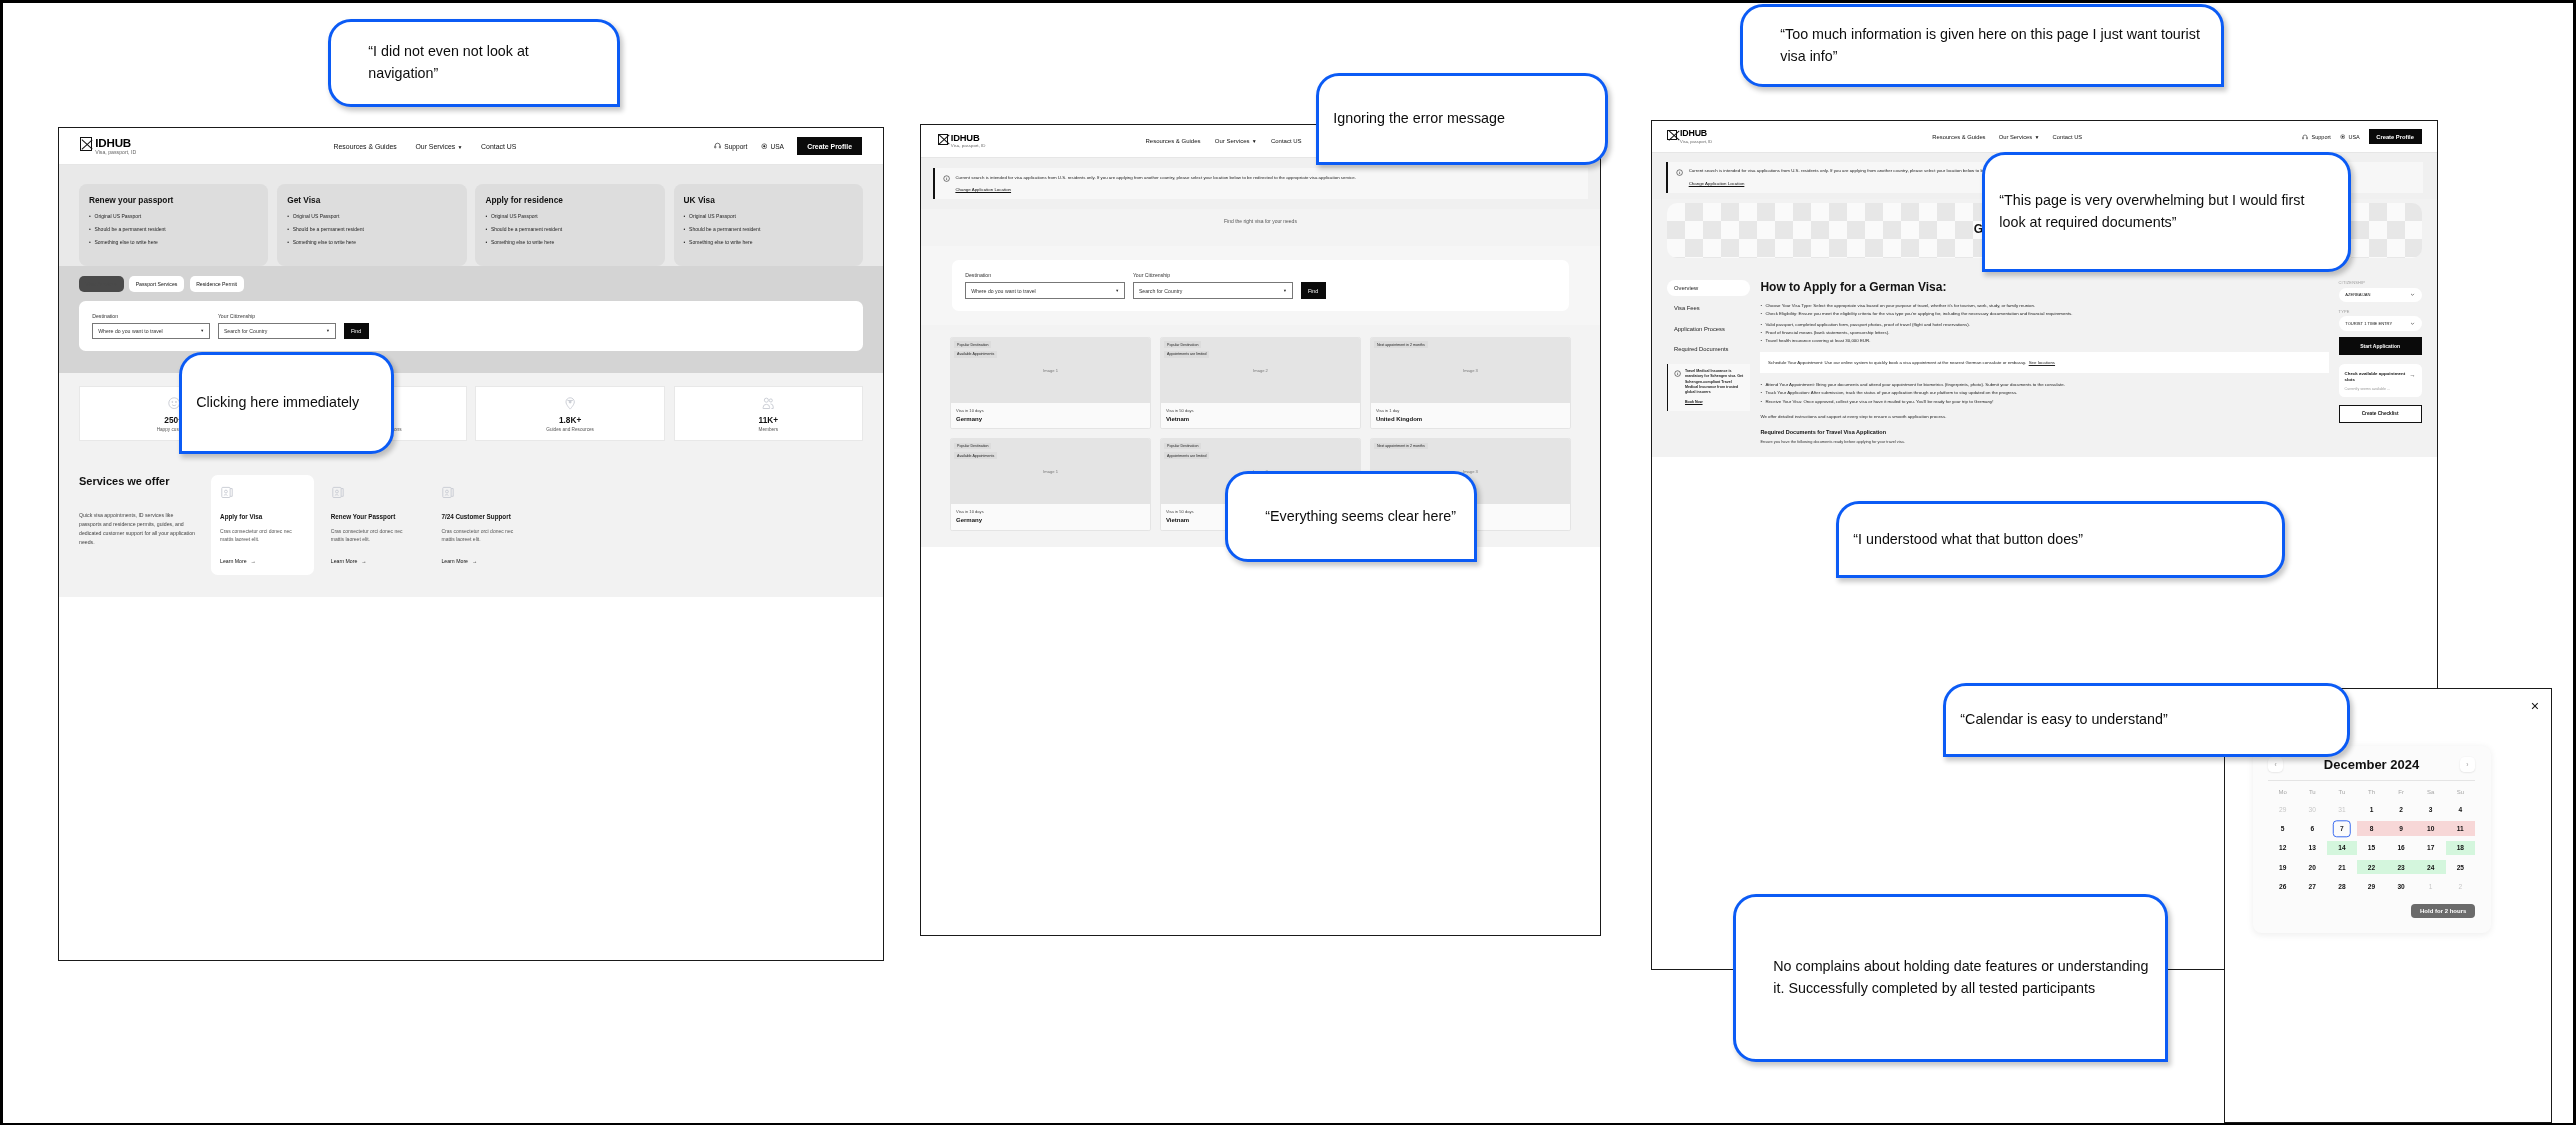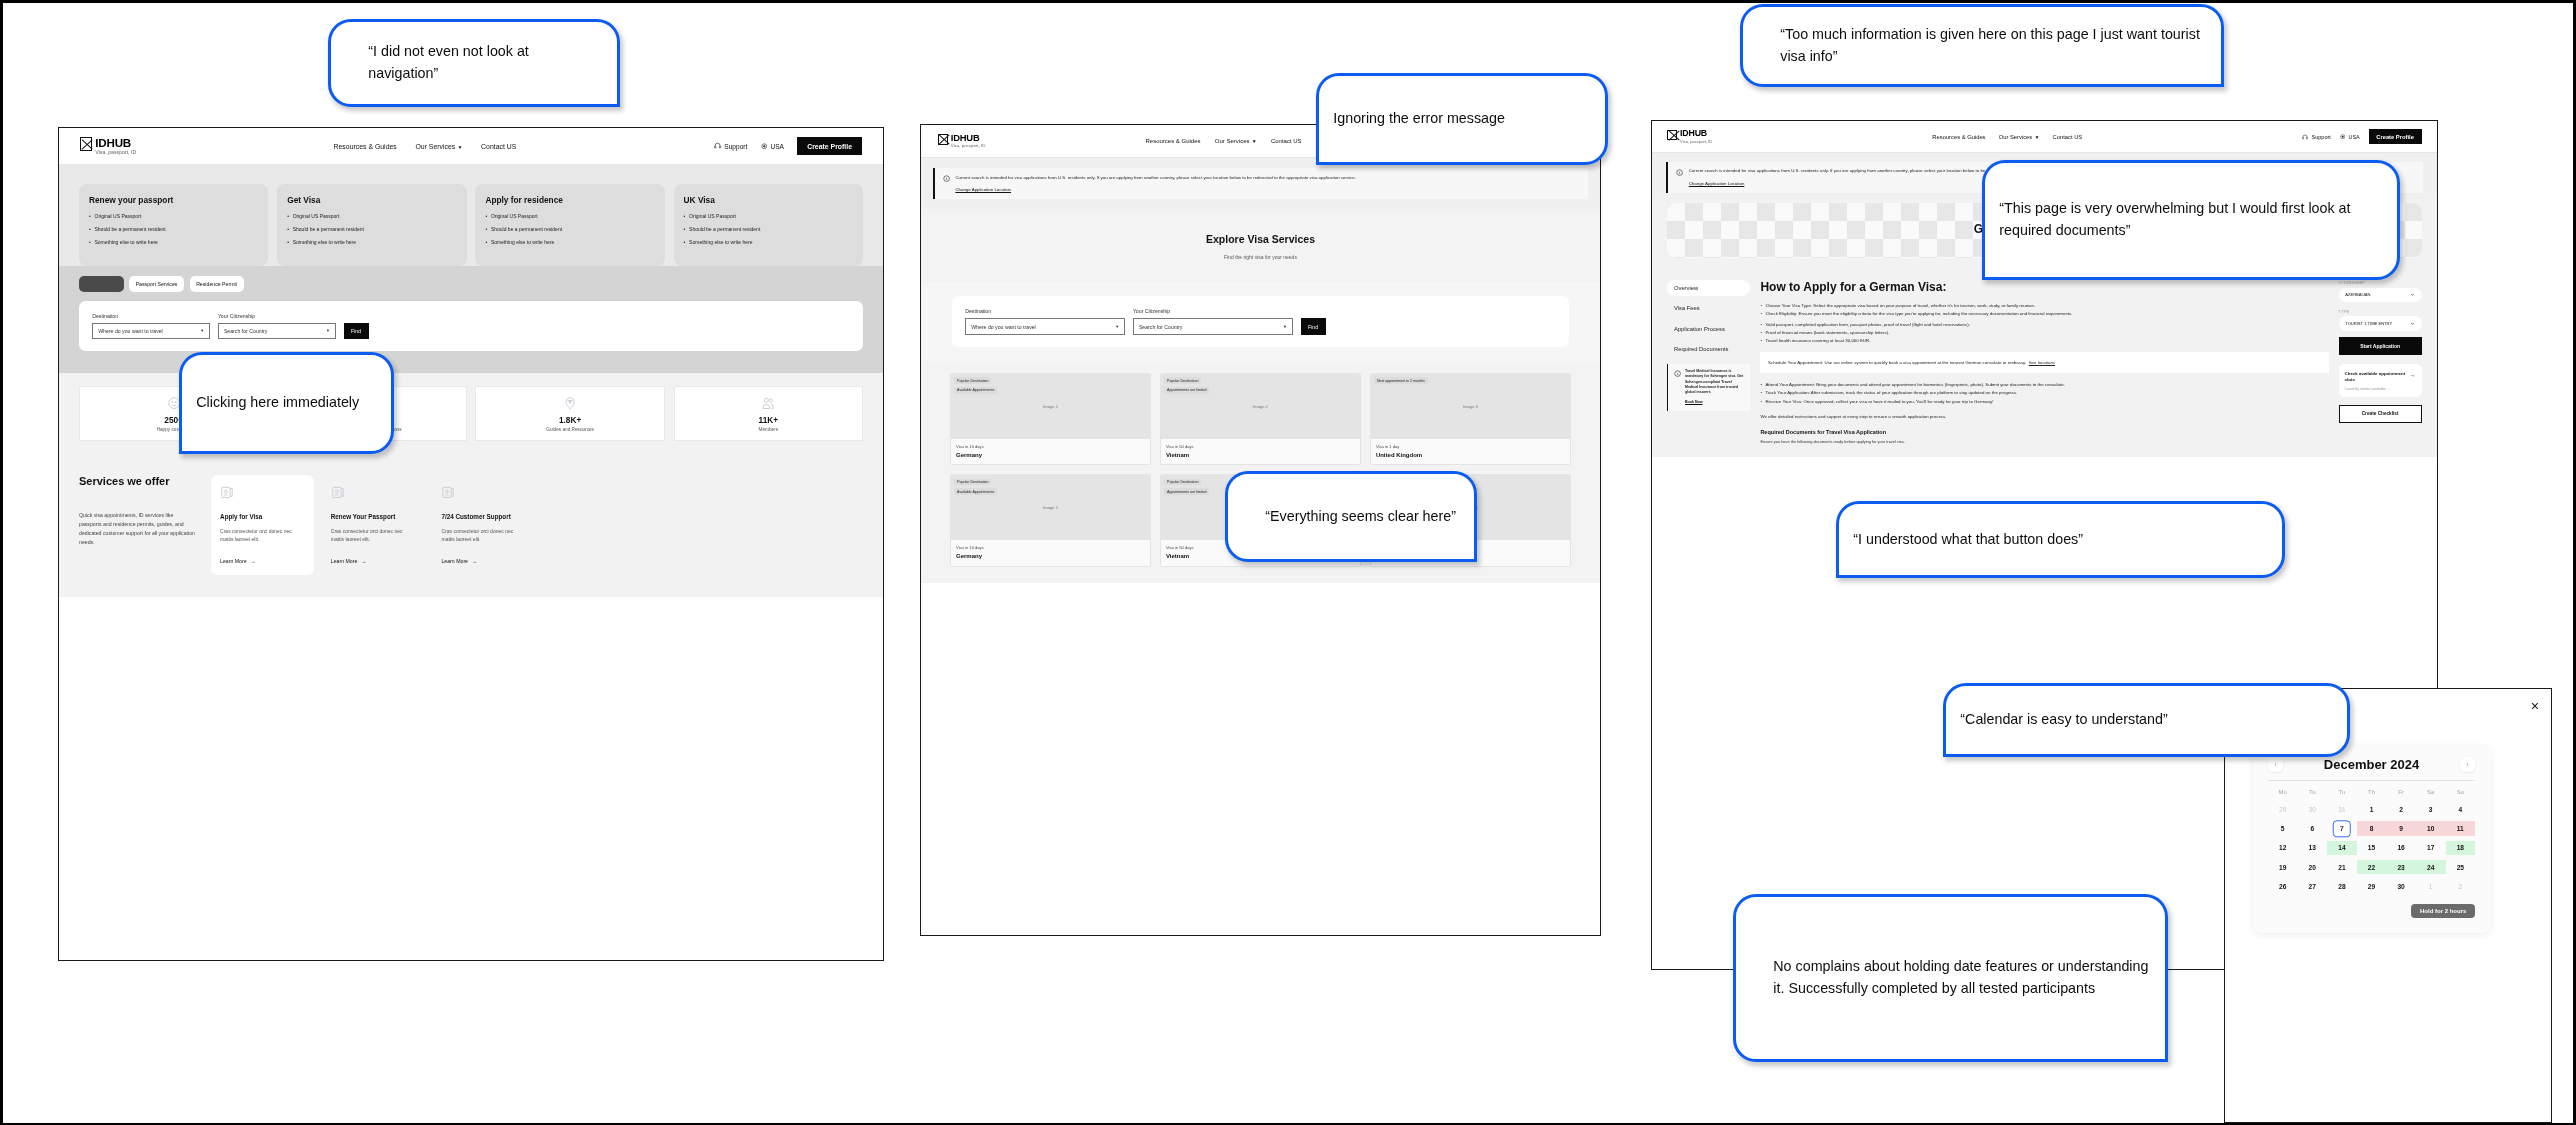--- a/index.html
+++ b/index.html
@@ -379,21 +379,20 @@
             <path d="M12 10.6v6"></path>
           </svg>
         <div>
           <div class="txt">Current search is intended for visa applications from U.S. residents only. If you are applying from another country, please select your location below to be redirected to the appropriate visa application service.</div>
           <div class="lnk">Change Application Location</div>
         </div>
       </div>
     </div>
 
     <div class="p2-body">
-      <div class="p2-title">Explore Visa Services</div>
       <div class="p2-sub">Find the right visa for your needs</div>
 
       <div class="p2-searchwrap">
         <div class="search-card">
           <div class="fld" style="width:160px">
             <div class="fld-label">Destination</div>
             <div class="select-box">
               <span>Where do you want to travel</span>
                 <span class="caret">▼</span>
             </div>
@@ -657,21 +656,21 @@
   </div>
 
   <div class="bubble sq-br" style="left:1225px; top:471px; width:252px; height:91px;">
     <span>“Everything seems clear here”</span>
   </div>
 
   <div class="bubble sq-br" style="left:1740px; top:4.4px; width:484px; height:83px;">
     <span>“Too much information is given here on this page I just want tourist visa info”</span>
   </div>
 
-  <div class="bubble sq-bl" style="left:1982px; top:160px; width:418px; height:120px;">
+  <div class="bubble sq-bl" style="left:1982px; top:152px; width:369px; height:120px;">
     <span>“This page is very overwhelming but I would first look at required documents”</span>
   </div>
 
   <div class="bubble sq-bl" style="left:1943px; top:683px; width:407px; height:74px;">
     <span>“Calendar is easy to understand”</span>
   </div>
 
   <div class="bubble sq-bl" style="left:1836px; top:501px; width:449px; height:77px;">
     <span>“I understood what that button does”</span>
   </div>

